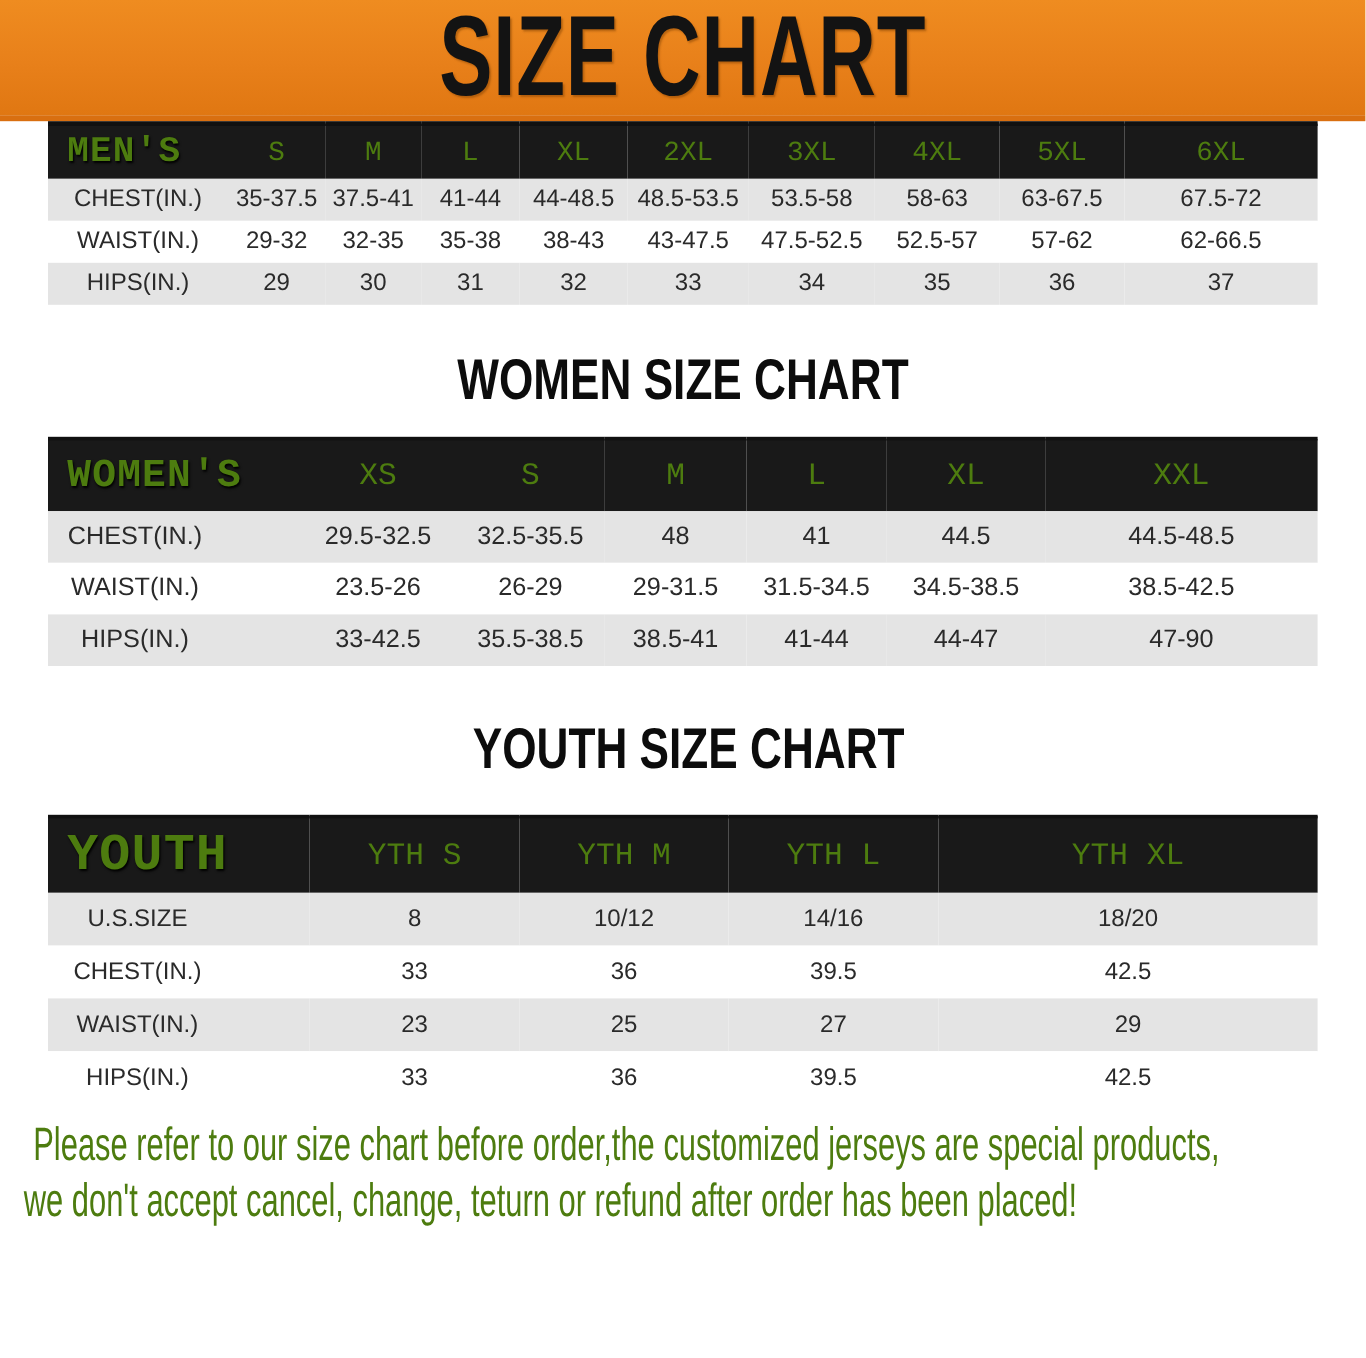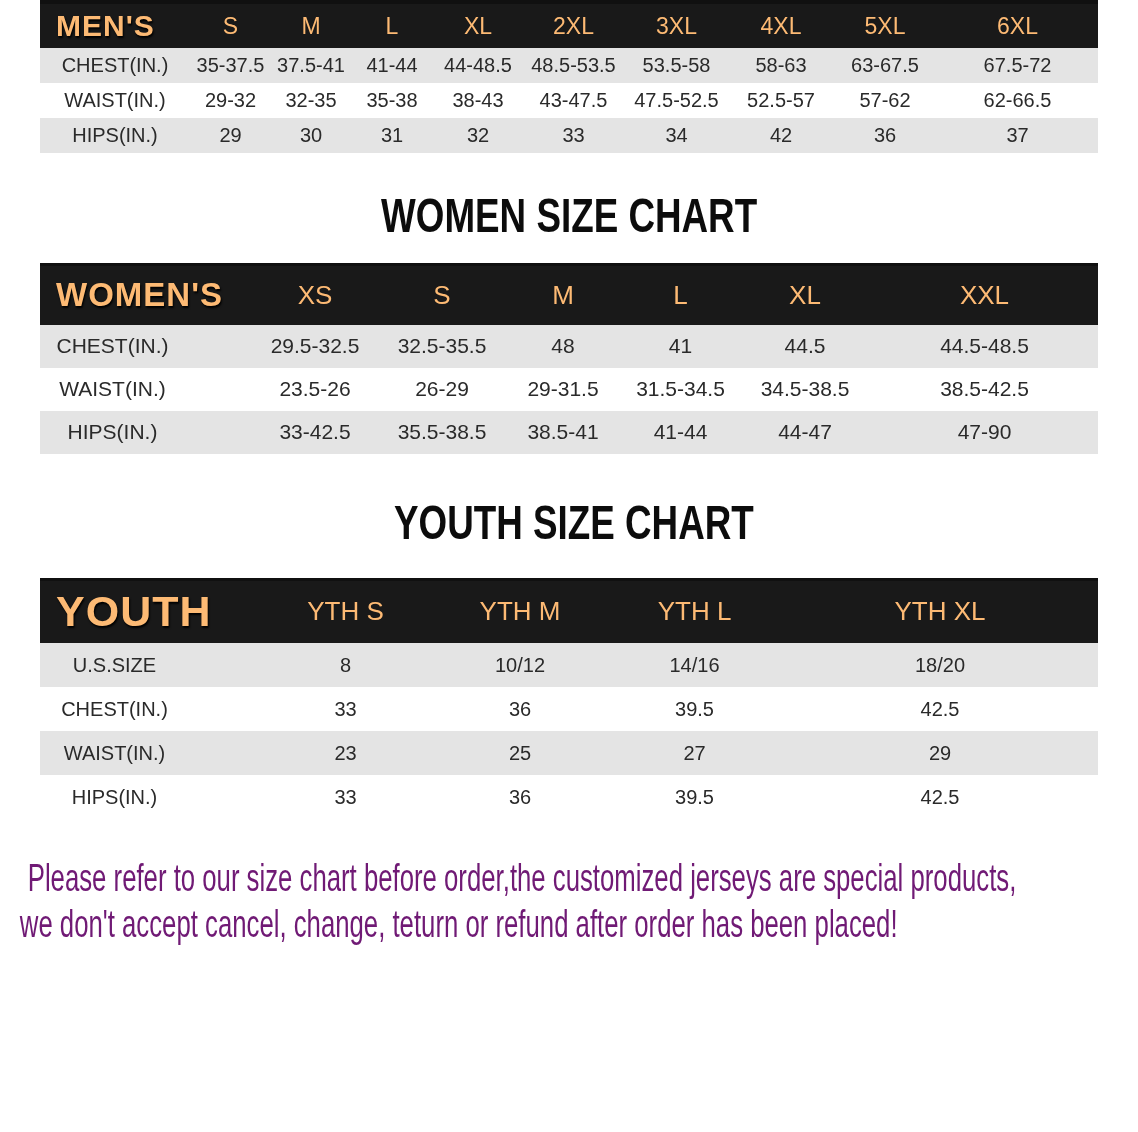--- a/index.html
+++ b/index.html
@@ -56,21 +56,22 @@
   
   table.size-table {
     border-collapse: collapse;
     table-layout: fixed;
     width: 1058px;
     margin: 0 auto;
     color: #2a2a2a;
   }
   table.size-table thead tr {
     background: #191919;
-    color: #fdba74;
+    color: #4d7c0f;
+    font-family: Liberation Mono, monospace;
   }
   th.corner {
     text-align: left;
     font-weight: bold;
     padding-left: 16px;
     letter-spacing: 1px;
     text-shadow: 1px 2px 2px #000;
     white-space: nowrap;
   }
   th.size-col {
@@ -103,40 +104,43 @@
   .youth-table { border-top: 3px solid #101010; }
   .youth-table thead tr { height: 64px; }
   .youth-table th.corner { font-size: 43px; }
   .youth-table th.size-col { font-size: 26px; }
   .youth-table tbody tr { height: 44px; }
   .youth-table td { font-size: 20px; }
   .youth-table td.row-label { padding-right: 70px; }
 
   
   .disclaimer {
-    margin-top: 36px;
-    color: #701a75;
+    margin-top: 12px;
+    color: #4d7c0f;
     font-weight: bold;
   }
   .disclaimer-line {
     font-size: 39px;
     line-height: 46px;
     white-space: nowrap;
     transform: scaleX(0.66);
     transform-origin: 0 50%;
     font-weight: normal;
   }
   .disclaimer-line.l1 { padding-left: 42px; }
   .disclaimer-line.l2 { padding-left: 30px; }
 </style>
 </head>
 <body>
 
 <div class="page">
 
+  <div class="banner">
+    <span class="banner-title">SIZE CHART</span>
+  </div>
 
   <table class="size-table men-table">
       <colgroup>
         <col style="width: 150px;">
         <col style="width: 81px;">
         <col style="width: 80px;">
         <col style="width: 82px;">
         <col style="width: 90px;">
         <col style="width: 101px;">
         <col style="width: 105px;">
@@ -184,21 +188,21 @@
           <td class="cell-value">62-66.5</td>
         </tr>
         <tr>
           <td class="row-label">HIPS(IN.)</td>
           <td class="cell-value">29</td>
           <td class="cell-value">30</td>
           <td class="cell-value">31</td>
           <td class="cell-value">32</td>
           <td class="cell-value">33</td>
           <td class="cell-value">34</td>
-          <td class="cell-value">42</td>
+          <td class="cell-value">35</td>
           <td class="cell-value">36</td>
           <td class="cell-value">37</td>
         </tr>
       </tbody>
     </table>
 
   <div class="section-heading heading-women">
     <span>WOMEN SIZE CHART</span>
   </div>
   <table class="size-table women-table">

